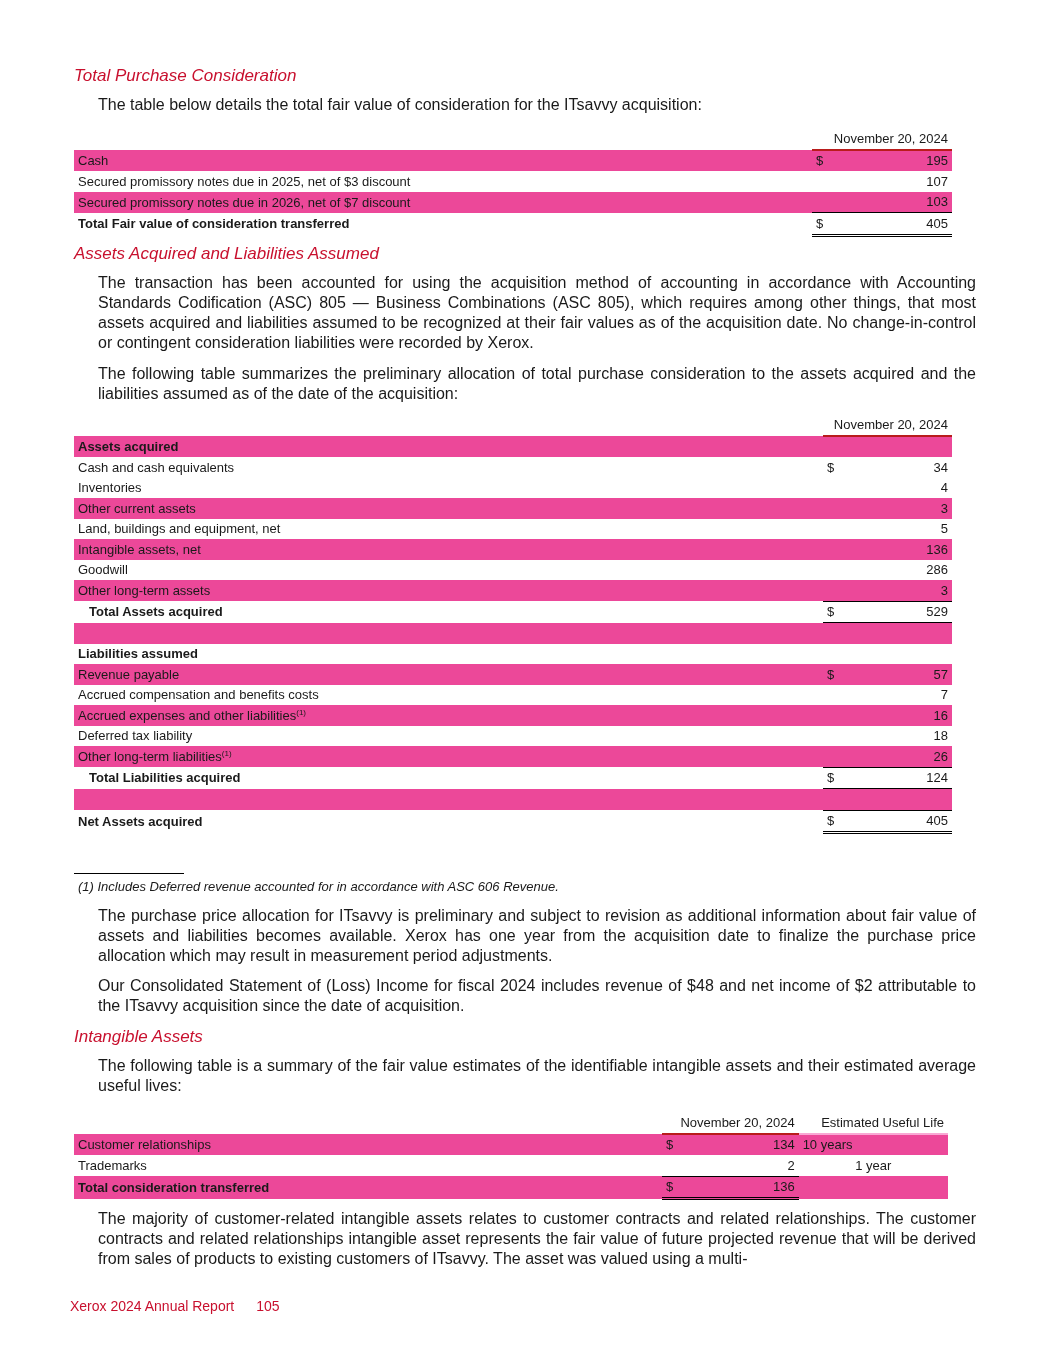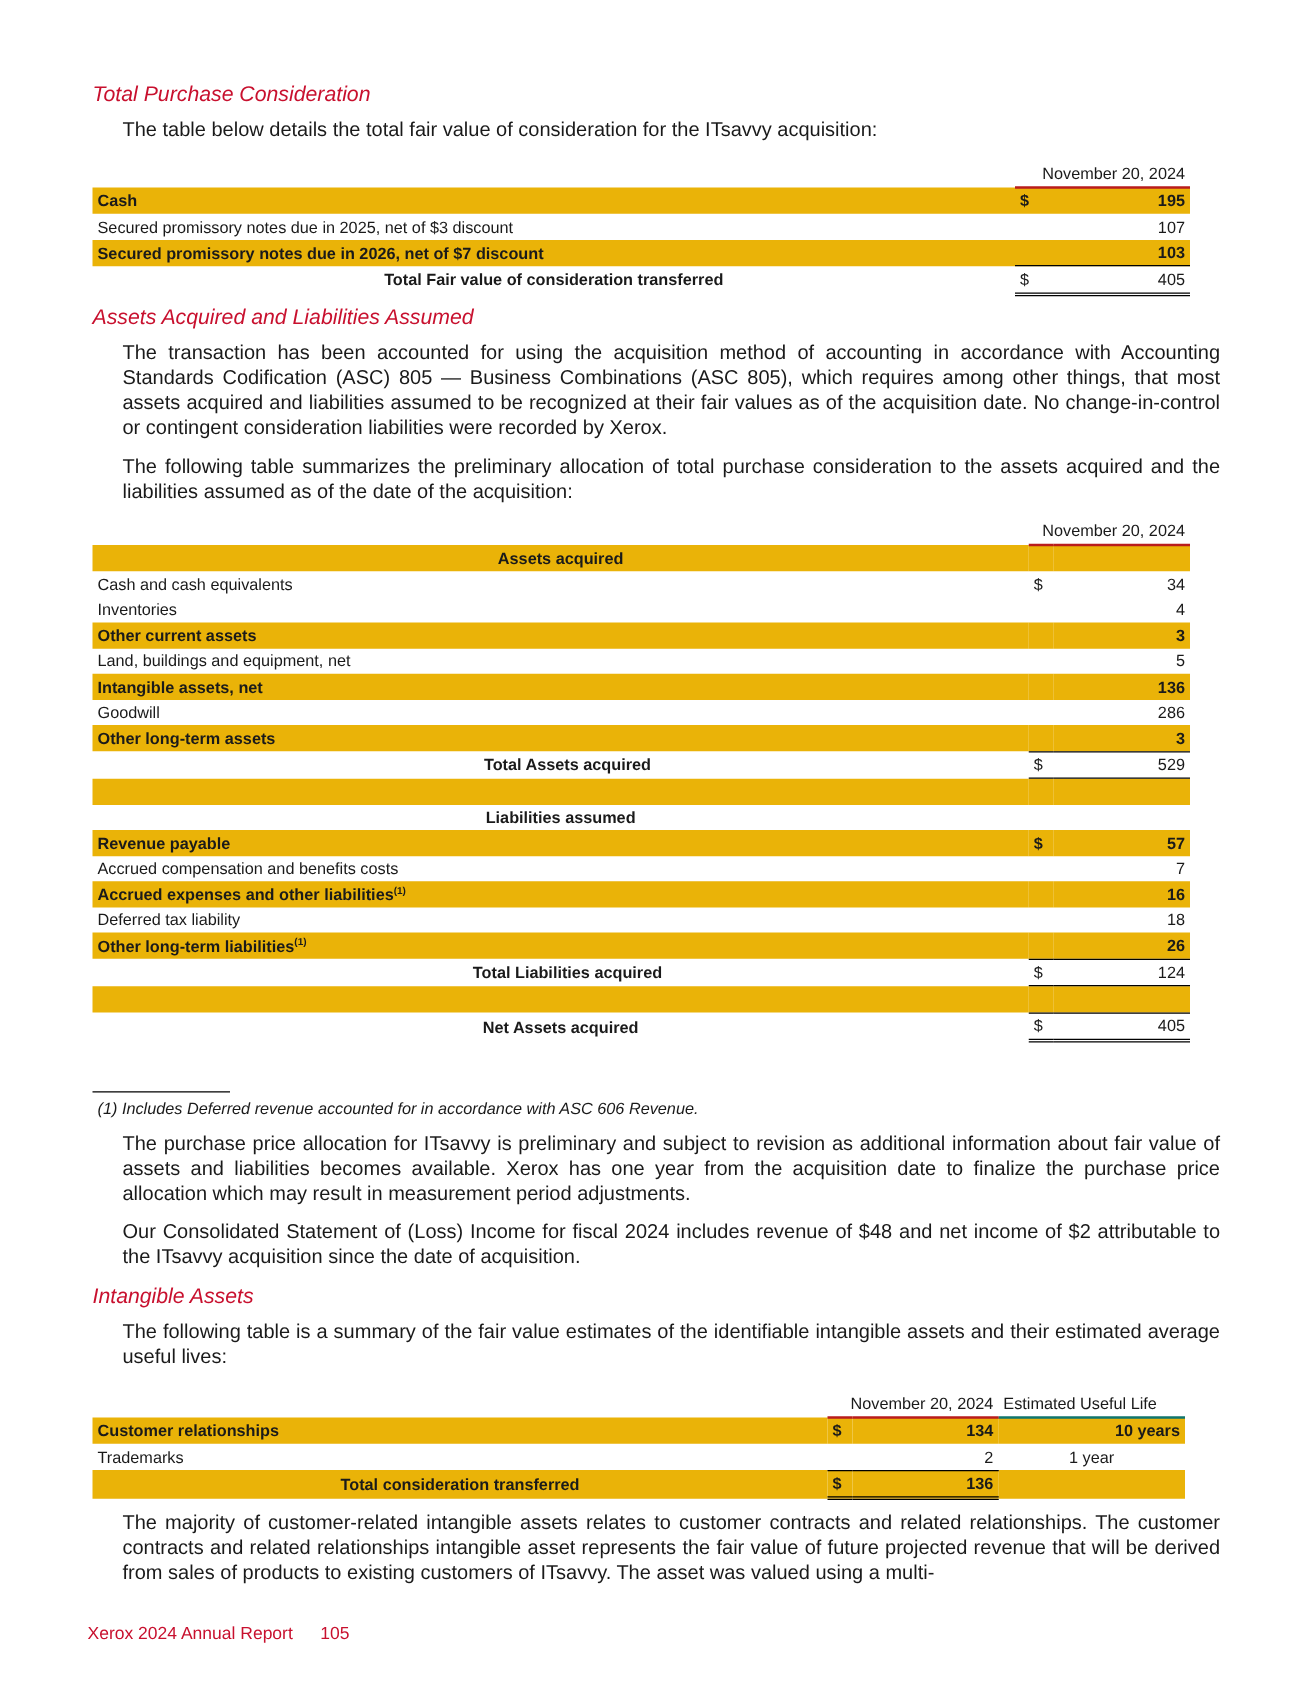--- a/index.html
+++ b/index.html
@@ -2,27 +2,27 @@
 <html><head>
 <meta charset="utf-8">
 <style>
   html, body { margin: 0; padding: 0; background: #ffffff; }
   body { width: 1048px; height: 1365px; position: relative; font-family: "Liberation Sans", sans-serif; color: #1a1a1a; overflow: hidden; }
   .page { position: absolute; left: 74px; top: 0; width: 878px; }
   .h { color: #c8102e; font-style: italic; font-size: 17px; position: absolute; left: 0; }
   .p { font-size: 16px; line-height: 20px; text-align: justify; position: absolute; left: 0; width: 878px; margin-left: 24px; }
   table { border-collapse: collapse; position: absolute; left: 0; width: 878px; font-size: 13px; }
   td { height: 20.5px; padding: 0 4px; white-space: nowrap; }
-  tr.g td { background: #eab308; font-weight: bold; }
+  tr.g td { background: #ec4899; }
   td.lbl { width: 730px; }
   td.dol { width: 12px; text-align: left; }
   td.num { text-align: right; }
   tr.hdr td { background: transparent; }
   tr.hdr td.hdrc { text-align: right; border-bottom: 2px solid #b91c1c; }
-  .b { font-weight: bold; text-align: center; }
+  .b { font-weight: bold; }
   .ind { padding-left: 15px; }
   .tt { border-top: 1.5px solid #000; }
   .dbl { border-bottom: 3px double #000; }
   .single { border-bottom: 1.5px solid #000; }
   sup { font-size: 8px; }
   .fnline { position: absolute; left: 0; width: 110px; border-top: 1px solid #000; }
   .fn { position: absolute; left: 4px; font-size: 13px; font-style: italic; }
   .footer { position: absolute; left: -4px; top: 1298px; color: #c8102e; font-size: 14px; }
   .footer span { margin-right: 22px; }
 </style>
@@ -178,27 +178,27 @@
   <div class="p" style="top:976px">Our Consolidated Statement of (Loss) Income for fiscal 2024 includes revenue of $48 and net income of $2 attributable to the ITsavvy acquisition since the date of acquisition.</div>
 
   <div class="h" style="top:1027px">Intangible Assets</div>
   <div class="p" style="top:1056px">The following table is a summary of the fair value estimates of the identifiable intangible assets and their estimated average useful lives:</div>
 
   <table style="top:1112px; width:874px">
     <tbody>
         <tr class="hdr">
           <td style="width:580px"></td>
           <td class="hdrc" colspan="2">November 20, 2024</td>
-          <td style="text-align:left;border-bottom:2px solid #0f766e">Estimated Useful Life</td>
+          <td style="text-align:right;border-bottom:2px solid #f9a8d4">Estimated Useful Life</td>
         </tr>
     <tr class="g">
           <td>Customer relationships</td>
           <td class="dol">$</td>
           <td class="num">134</td>
-          <td style="text-align:right">10 years</td>
+          <td style="text-align:left">10 years</td>
         </tr>
     <tr>
           <td>Trademarks</td>
           <td class="dol"></td>
           <td class="num">2</td>
           <td style="text-align:center">1 year</td>
         </tr>
     <tr class="g">
           <td class="b">Total consideration transferred</td>
           <td class="dol tt dbl">$</td>

